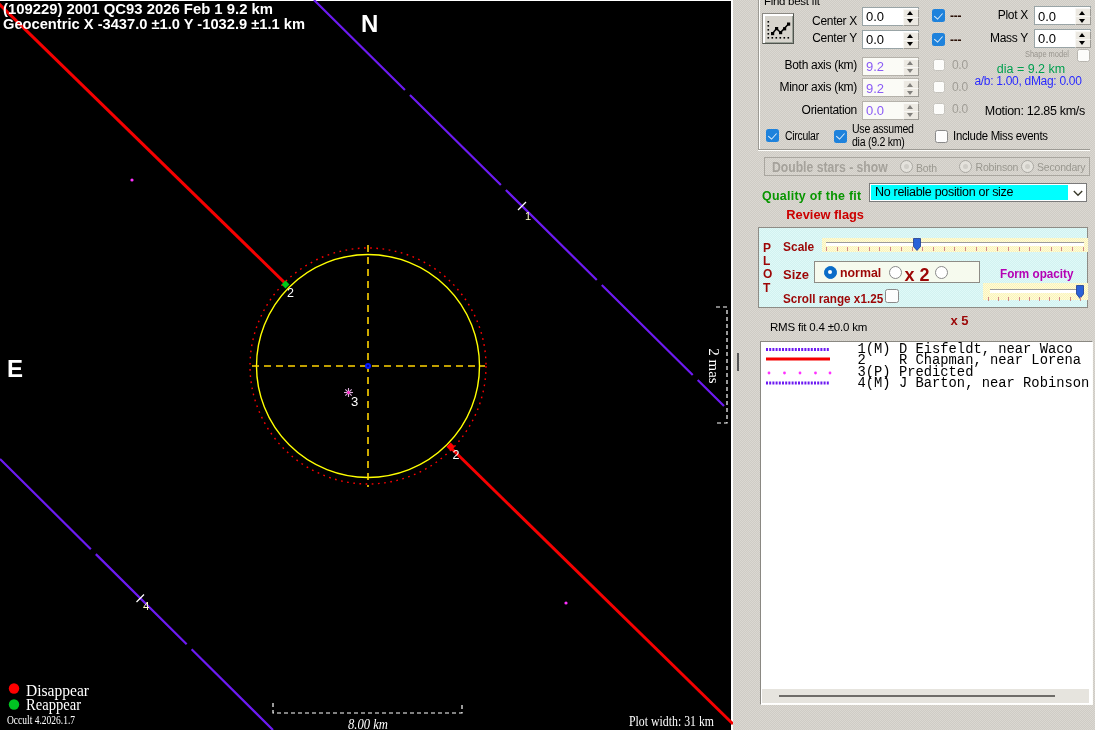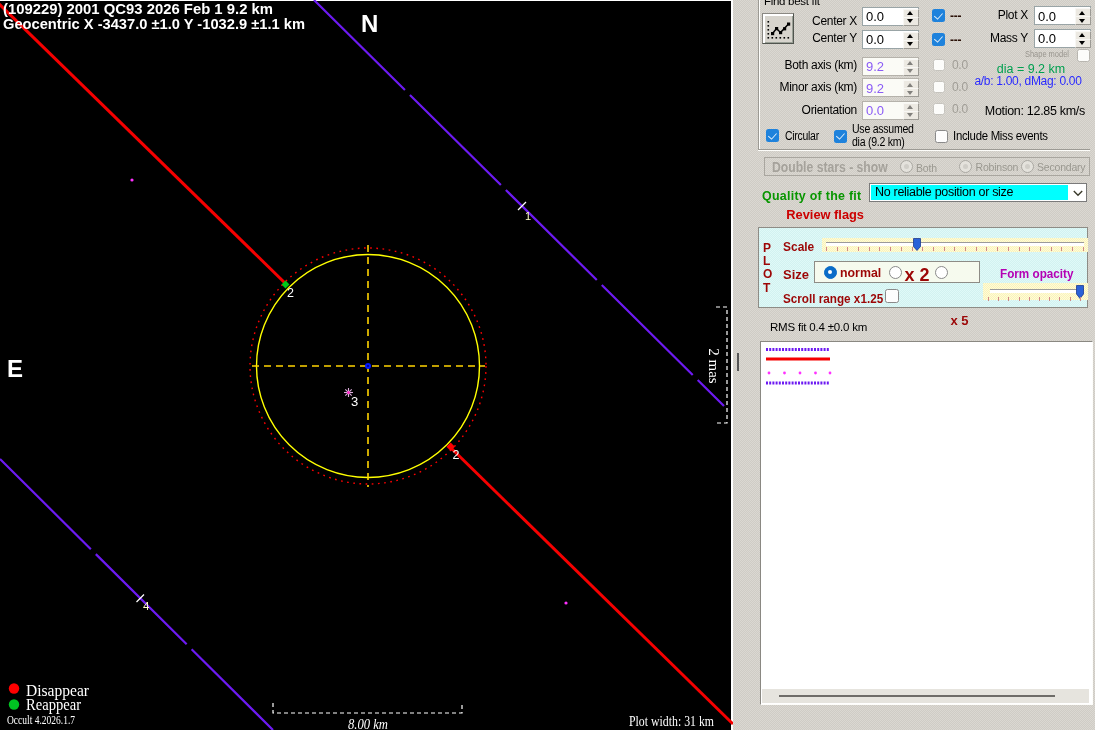--- a/index.html
+++ b/index.html
@@ -261,20 +261,24 @@
 </div>
 <div class="abs" style="left:229px;top:69.5px;width:98px;height:3.5px;background:repeating-linear-gradient(to right,#d08888 0 1px,rgba(0,0,0,0) 1px 10.2px);"></div>
 <div class="abs bold maroon" style="left:24.5px;top:63px;font-size:13px;white-space:nowrap;transform:scaleX(0.9);transform-origin:left top;">Scroll range x1.25</div>
 <div class="cb off" style="left:126.5px;top:61px;width:12px;height:12px;"></div>
 </div>
 
 <div class="abs" style="left:4px;top:353px;width:2px;height:18px;background:#555;"></div>
 
 <div class="abs" style="left:37px;top:321px;font-size:11.5px;letter-spacing:-0.2px;">RMS fit 0.4 ±0.0 km</div>
 <div class="abs" style="left:27px;top:341px;width:331px;height:362px;background:#fff;border:1px solid;border-color:#8a8882 #fdfdfa #fdfdfa #8a8882;">
+<div class="abs" style="left:96.5px;top:1.5px;font-family:'Liberation Mono',monospace;font-size:13.8px;line-height:11.5px;white-space:pre;">1(M) D Eisfeldt, near Waco
+2    R Chapman, near Lorena
+3(P) Predicted
+4(M) J Barton, near Robinson</div>
 <svg class="abs" style="left:5px;top:4.5px;" width="70" height="46" viewBox="0 0 70 46">
 <line x1="0" y1="2.5" x2="64" y2="2.5" stroke="#6d1af2" stroke-width="3.2" stroke-dasharray="2 1.2"></line>
 <line x1="0" y1="12" x2="64" y2="12" stroke="#f50000" stroke-width="3.2"></line>
 <g fill="#ff30ff">
             <circle cx="3" cy="26" r="1.4"></circle>
             <circle cx="18.5" cy="26" r="1.4"></circle>
             <circle cx="34" cy="26" r="1.4"></circle>
             <circle cx="49.5" cy="26" r="1.4"></circle>
             <circle cx="64" cy="26" r="1.4"></circle>
           </g>

